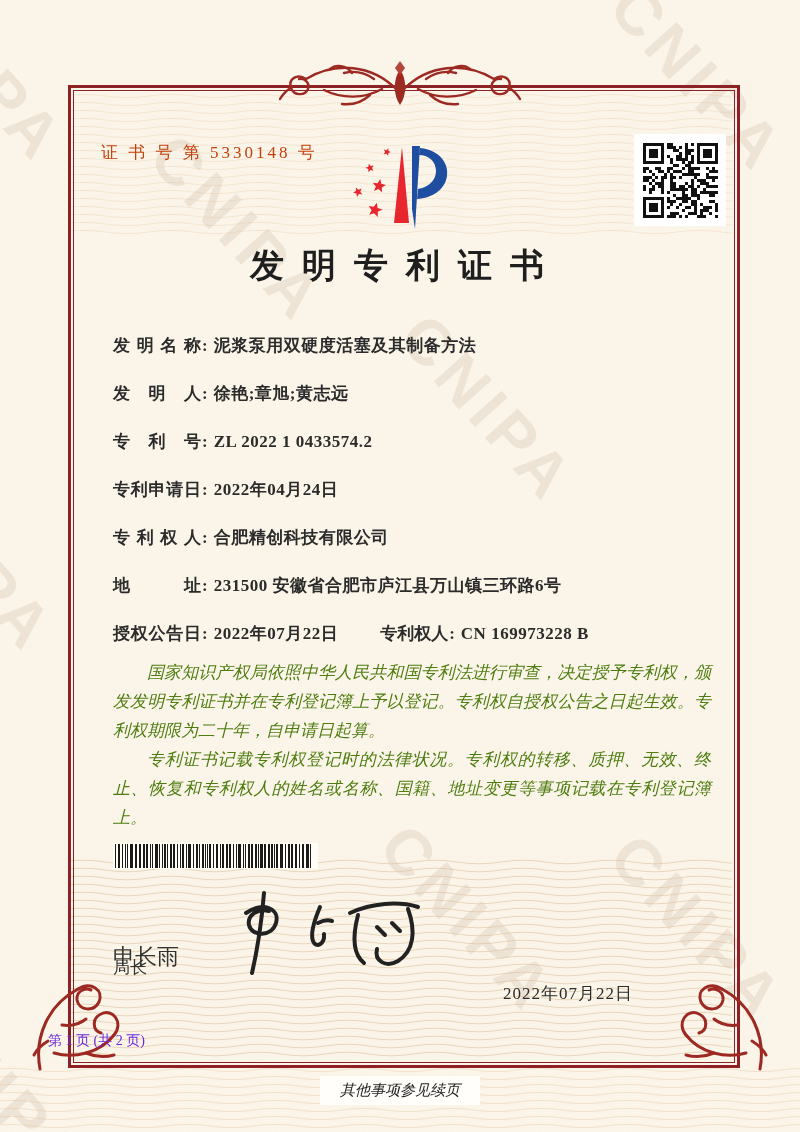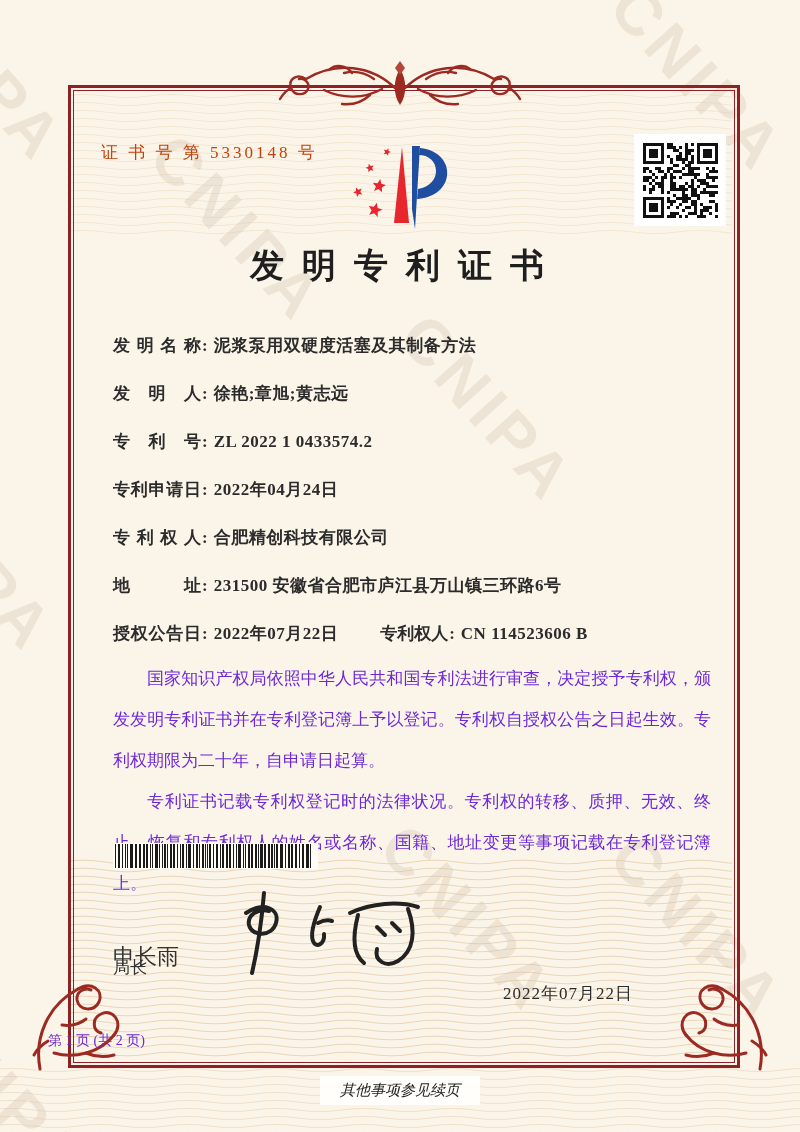--- a/index.html
+++ b/index.html
@@ -31,21 +31,21 @@
 
   .fields{position:absolute;left:113px;top:334px;width:600px;font-weight:bold;}
   .frow{display:flex;align-items:baseline;font-size:17px;margin-bottom:27px;height:21px;}
   .flabel{display:inline-block;width:88px;text-align:justify;text-align-last:justify;
           text-justify:inter-character;}
   .fcolon{margin-left:1px;}
   .fvalue{margin-left:6px;letter-spacing:0.5px;}
   .fpair2{margin-left:42px;display:flex;align-items:baseline;}
 
   .body-text{position:absolute;left:113px;top:658px;width:598px;font-size:17px;
-             line-height:41px;text-align:justify;color:#6d28d9;}
+             font-style:italic;line-height:29px;text-align:justify;color:#4d7c0f;}
   .body-text p{margin:0;text-indent:2em;}
 
   .barcode{position:absolute;left:113px;top:843px;width:205px;height:26px;background:#fffdf6;}
 
   .sig-title{position:absolute;left:113px;top:956px;font-size:17px;
              font-family:"Liberation Sans","DejaVu Sans",sans-serif;color:#333;}
   .sig-name{position:absolute;left:113px;top:942px;font-size:22px;
             font-family:"Liberation Sans","DejaVu Sans",sans-serif;color:#333;}
   .signature{position:absolute;left:222px;top:883px;width:215px;height:100px;}
   .sign-date{position:absolute;left:503px;top:982px;font-size:17px;letter-spacing:1px;}
@@ -804,21 +804,21 @@
         <span class="fcolon">:</span>
       <span class="fvalue">231500 安徽省合肥市庐江县万山镇三环路6号</span>
     </div>
     <div class="frow">
       <span class="flabel">授权公告日</span>
         <span class="fcolon">:</span>
       <span class="fvalue">2022年07月22日</span>
       <span class="fpair2">
         <span>专利权人</span>
           <span class="fcolon">:</span>
-        <span class="fvalue">CN 114523606 B</span>
+        <span class="fvalue">CN 169973228 B</span>
       </span>
     </div>
   </div>
 
   <div class="body-text">
     <p>国家知识产权局依照中华人民共和国专利法进行审查，决定授予专利权，颁发发明专利证书并在专利登记簿上予以登记。专利权自授权公告之日起生效。专利权期限为二十年，自申请日起算。</p>
     <p>专利证书记载专利权登记时的法律状况。专利权的转移、质押、无效、终止、恢复和专利权人的姓名或名称、国籍、地址变更等事项记载在专利登记簿上。</p>
   </div>
 
   <div class="barcode">

